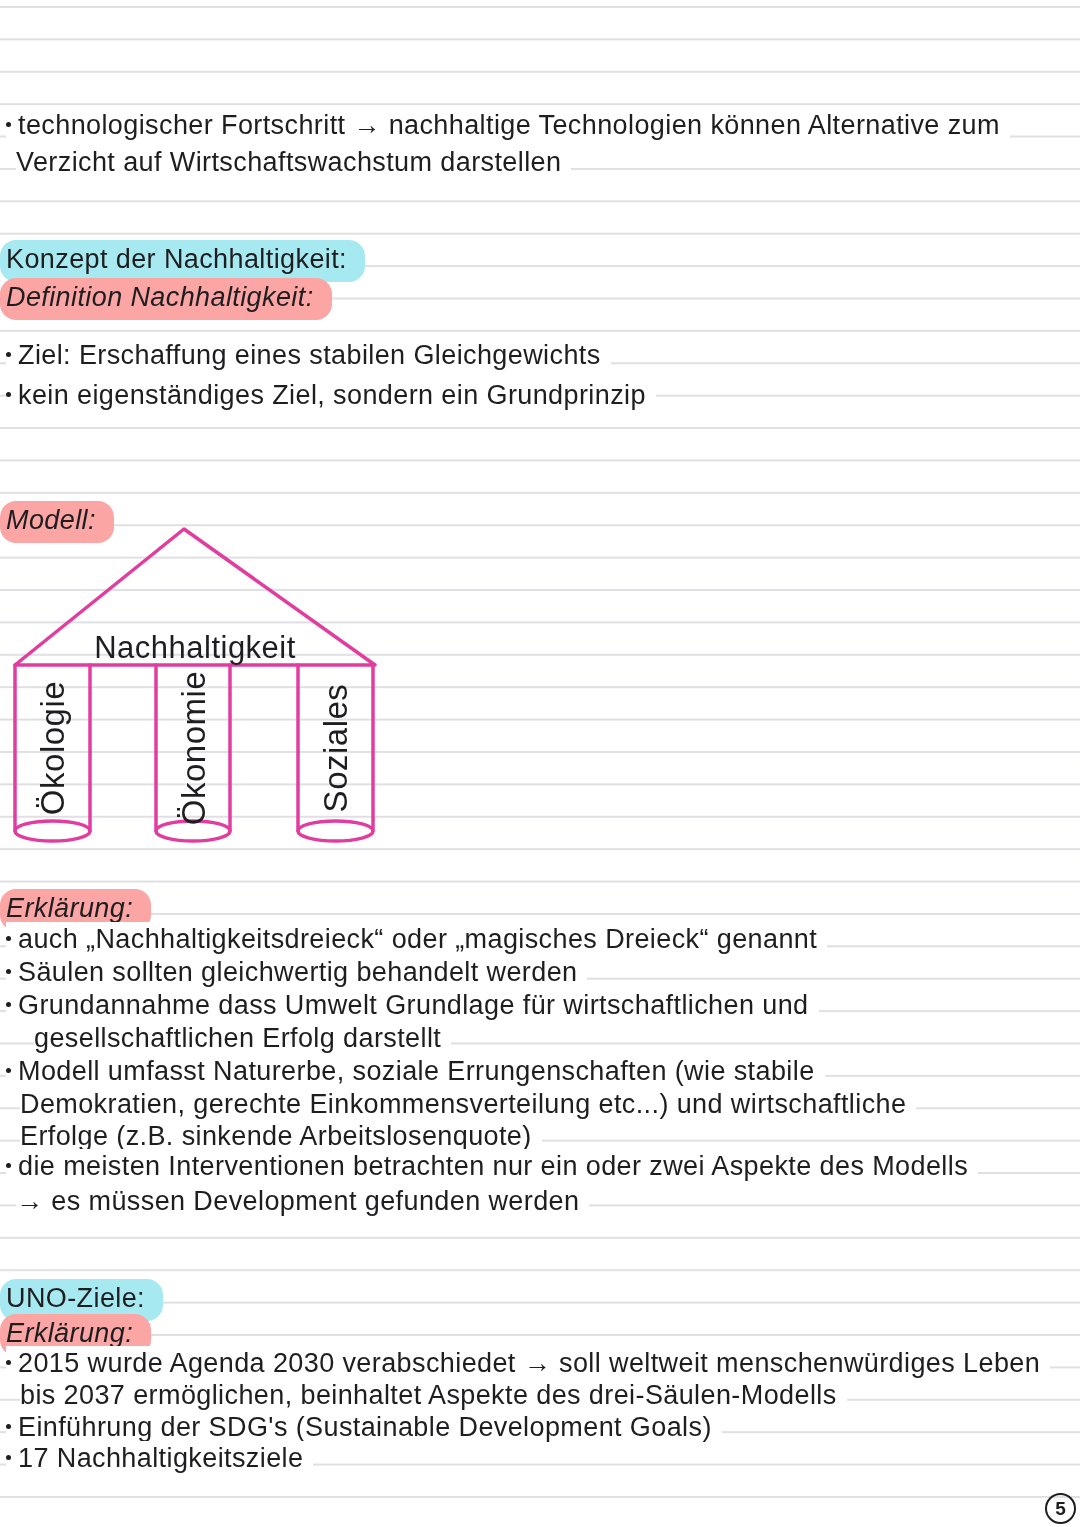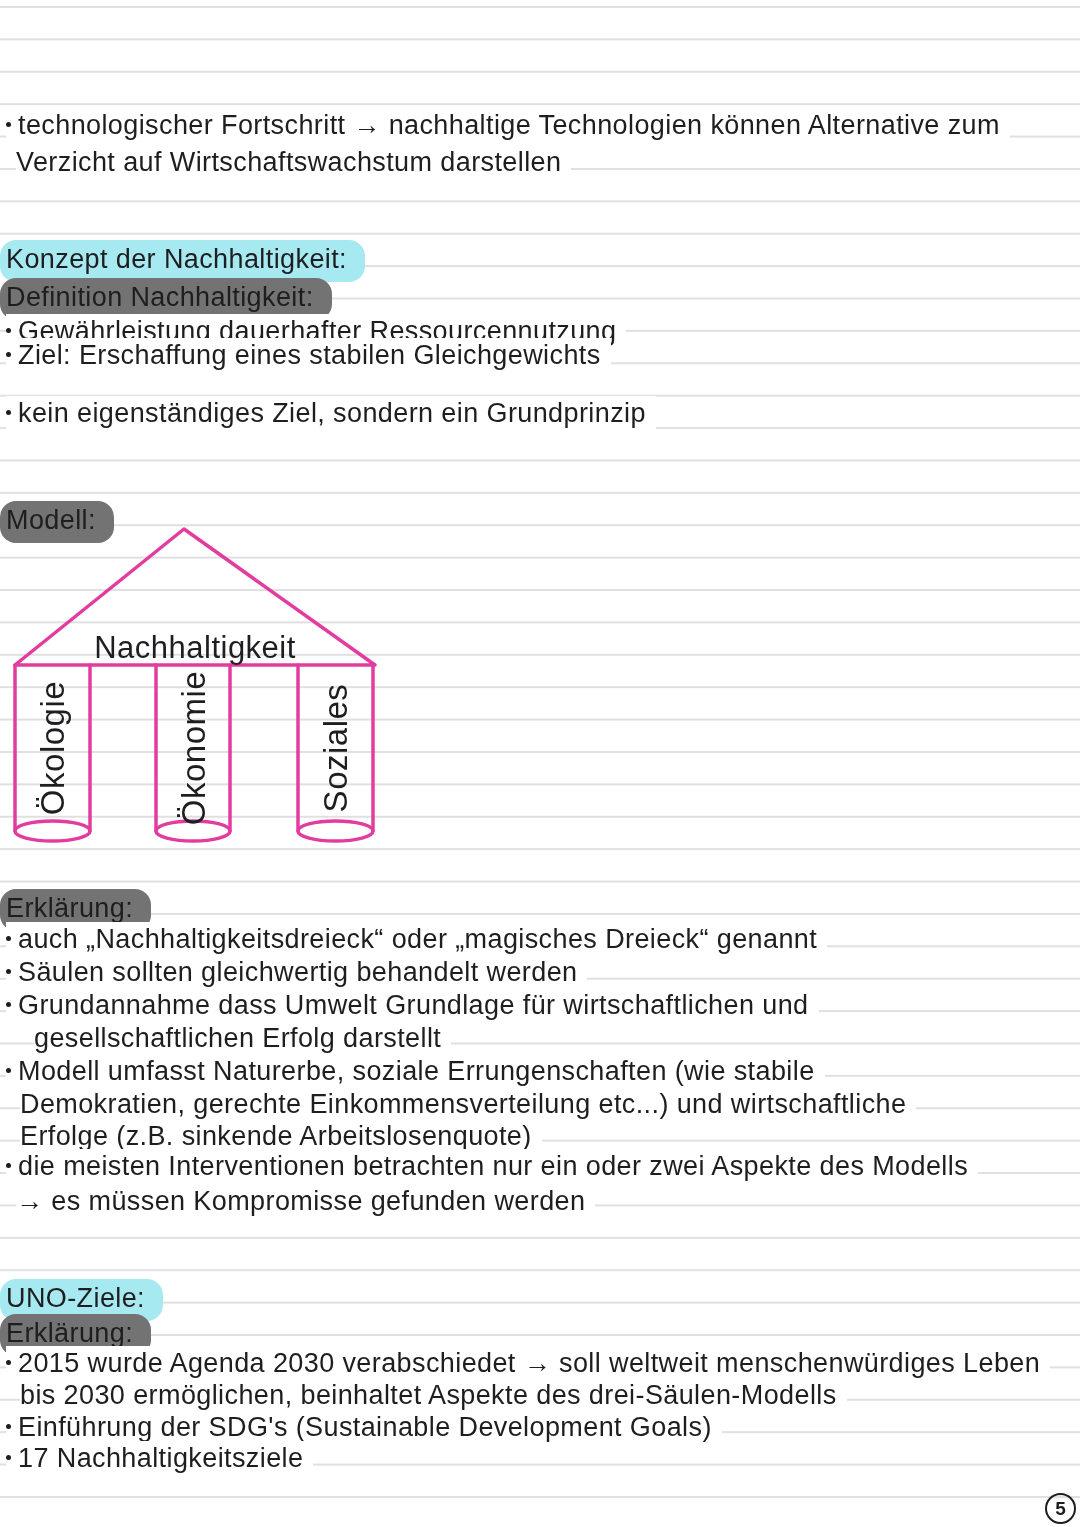--- a/index.html
+++ b/index.html
@@ -30,21 +30,21 @@
   }
   .heading-line { background:transparent; padding:0; }
   .pill {
     display:inline-block;
     border-radius:16px;
     padding:3px 18px 6px 6px;
     margin-left:-6px;
     line-height:33px;
   }
   .pill.cyan   { background:#a7e9f0; }
-  .pill.purple { background:#737373; }
+  .pill.purple { background:#fca5a5;font-style:italic; }
   .diagram { position:absolute; left:0; top:518px; width:400px; height:340px; }
   .diagram .pink {
     fill:none; stroke:#e23c9f; stroke-width:3.5;
     stroke-linejoin:round; stroke-linecap:round;
   }
   .diagram text {
     fill:#1e1e20;
     font-family:"Liberation Sans", sans-serif;
     letter-spacing:0.5px;
   }
@@ -65,23 +65,22 @@
 
   <div class="line bullet" style="top:108px">technologischer Fortschritt → nachhaltige Technologien können Alternative zum</div>
   <div class="line heading-line" style="top:240px">
     <span class="pill cyan">Konzept der Nachhaltigkeit:</span>
   </div>
 
   <div class="line" style="top:145px;left:16px">Verzicht auf Wirtschaftswachstum darstellen</div>
   <div class="line heading-line" style="top:278px">
     <span class="pill purple">Definition Nachhaltigkeit:</span>
   </div>
-  <div class="line bullet" style="top:314px">Gewährleistung dauerhafter Ressourcennutzung</div>
   <div class="line bullet" style="top:338px">Ziel: Erschaffung eines stabilen Gleichgewichts</div>
-  <div class="line bullet" style="top:396px">kein eigenständiges Ziel, sondern ein Grundprinzip</div>
+  <div class="line bullet" style="top:378px">kein eigenständiges Ziel, sondern ein Grundprinzip</div>
 
   <div class="line heading-line" style="top:501px">
     <span class="pill purple">Modell:</span>
   </div>
 
   <svg class="diagram" viewBox="0 0 400 340">
     <polygon class="pink" points="184,11 15,147 375,147"></polygon>
     <text x="195" y="140" text-anchor="middle" font-size="31">Nachhaltigkeit</text>
 
     <g>
@@ -108,28 +107,28 @@
     <span class="pill purple">Erklärung:</span>
   </div>
   <div class="line bullet" style="top:955px">Säulen sollten gleichwertig behandelt werden</div>
   <div class="line bullet" style="top:922px">auch „Nachhaltigkeitsdreieck“ oder „magisches Dreieck“ genannt</div>
   <div class="line bullet" style="top:988px">Grundannahme dass Umwelt Grundlage für wirtschaftlichen und</div>
   <div class="line" style="top:1021px;left:34px">gesellschaftlichen Erfolg darstellt</div>
   <div class="line bullet" style="top:1054px">Modell umfasst Naturerbe, soziale Errungenschaften (wie stabile</div>
   <div class="line" style="top:1087px;left:20px">Demokratien, gerechte Einkommensverteilung etc...) und wirtschaftliche</div>
   <div class="line" style="top:1119px;left:20px">Erfolge (z.B. sinkende Arbeitslosenquote)</div>
   <div class="line bullet" style="top:1149px">die meisten Interventionen betrachten nur ein oder zwei Aspekte des Modells</div>
-  <div class="line" style="top:1184px;left:16px">→ es müssen Kompromisse gefunden werden</div>
+  <div class="line" style="top:1184px;left:16px">→ es müssen Development gefunden werden</div>
 
   <div class="line heading-line" style="top:1279px">
     <span class="pill cyan">UNO-Ziele:</span>
   </div>
   <div class="line heading-line" style="top:1314px">
     <span class="pill purple">Erklärung:</span>
   </div>
   <div class="line bullet" style="top:1346px">2015 wurde Agenda 2030 verabschiedet → soll weltweit menschenwürdiges Leben</div>
-  <div class="line" style="top:1378px;left:20px">bis 2030 ermöglichen, beinhaltet Aspekte des drei-Säulen-Modells</div>
+  <div class="line" style="top:1378px;left:20px">bis 2037 ermöglichen, beinhaltet Aspekte des drei-Säulen-Modells</div>
   <div class="line bullet" style="top:1410px">Einführung der SDG's (Sustainable Development Goals)</div>
   <div class="line bullet" style="top:1441px">17 Nachhaltigkeitsziele</div>
 
   <div class="page-badge">5</div>
 
 </div>
 
 </body></html>

